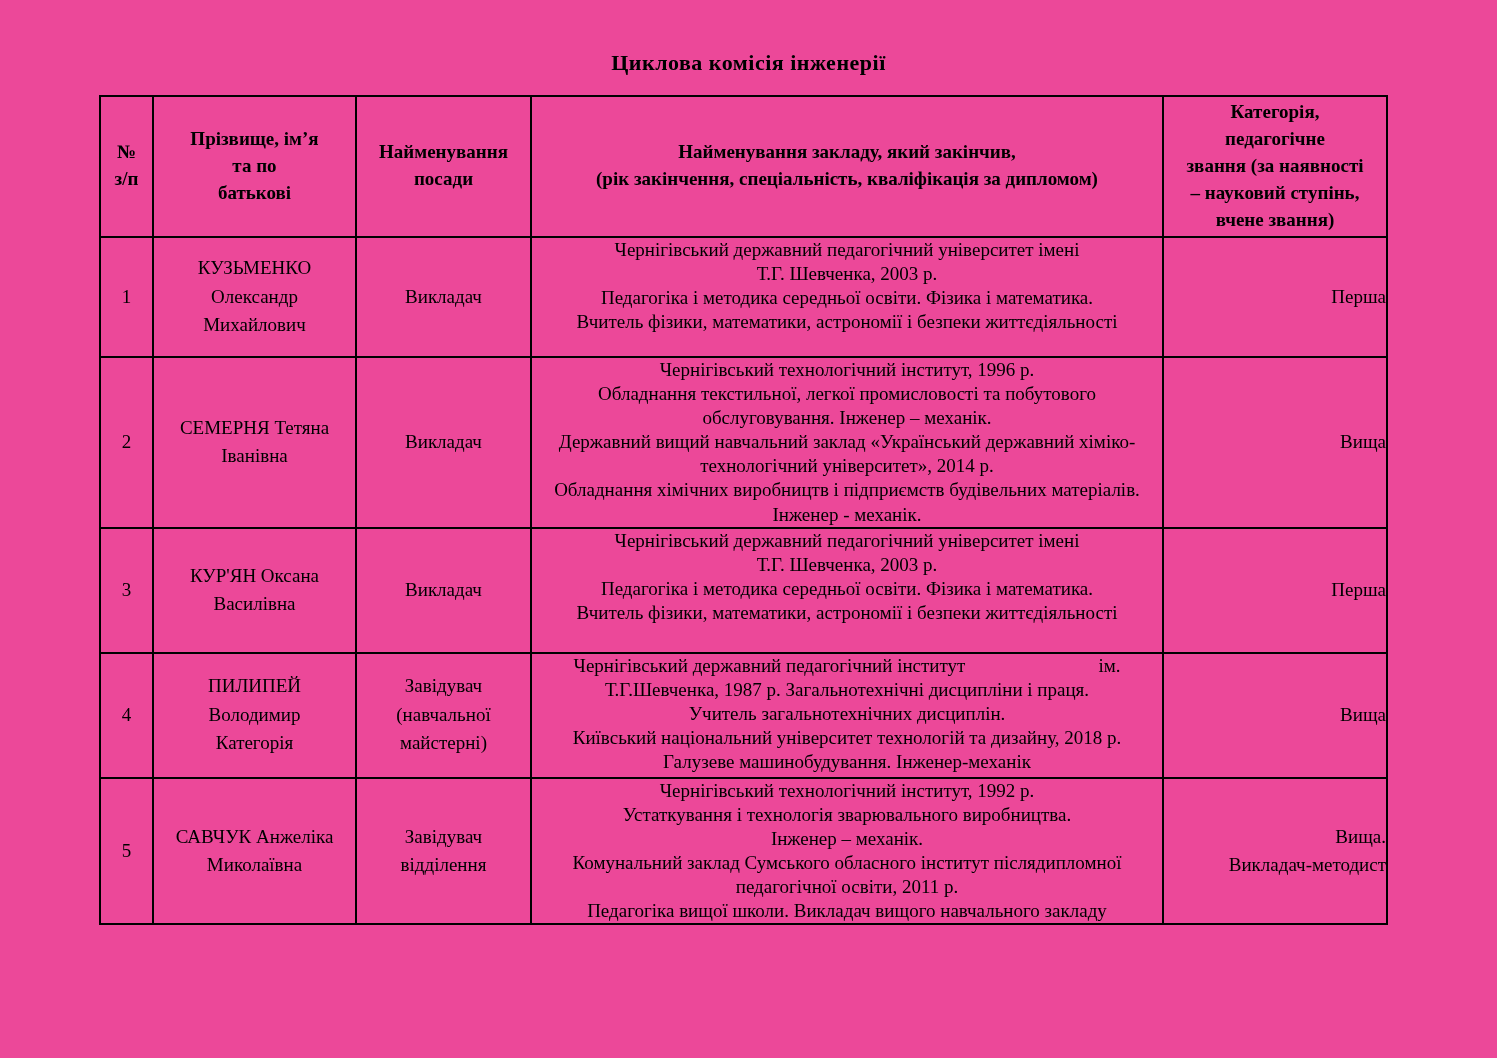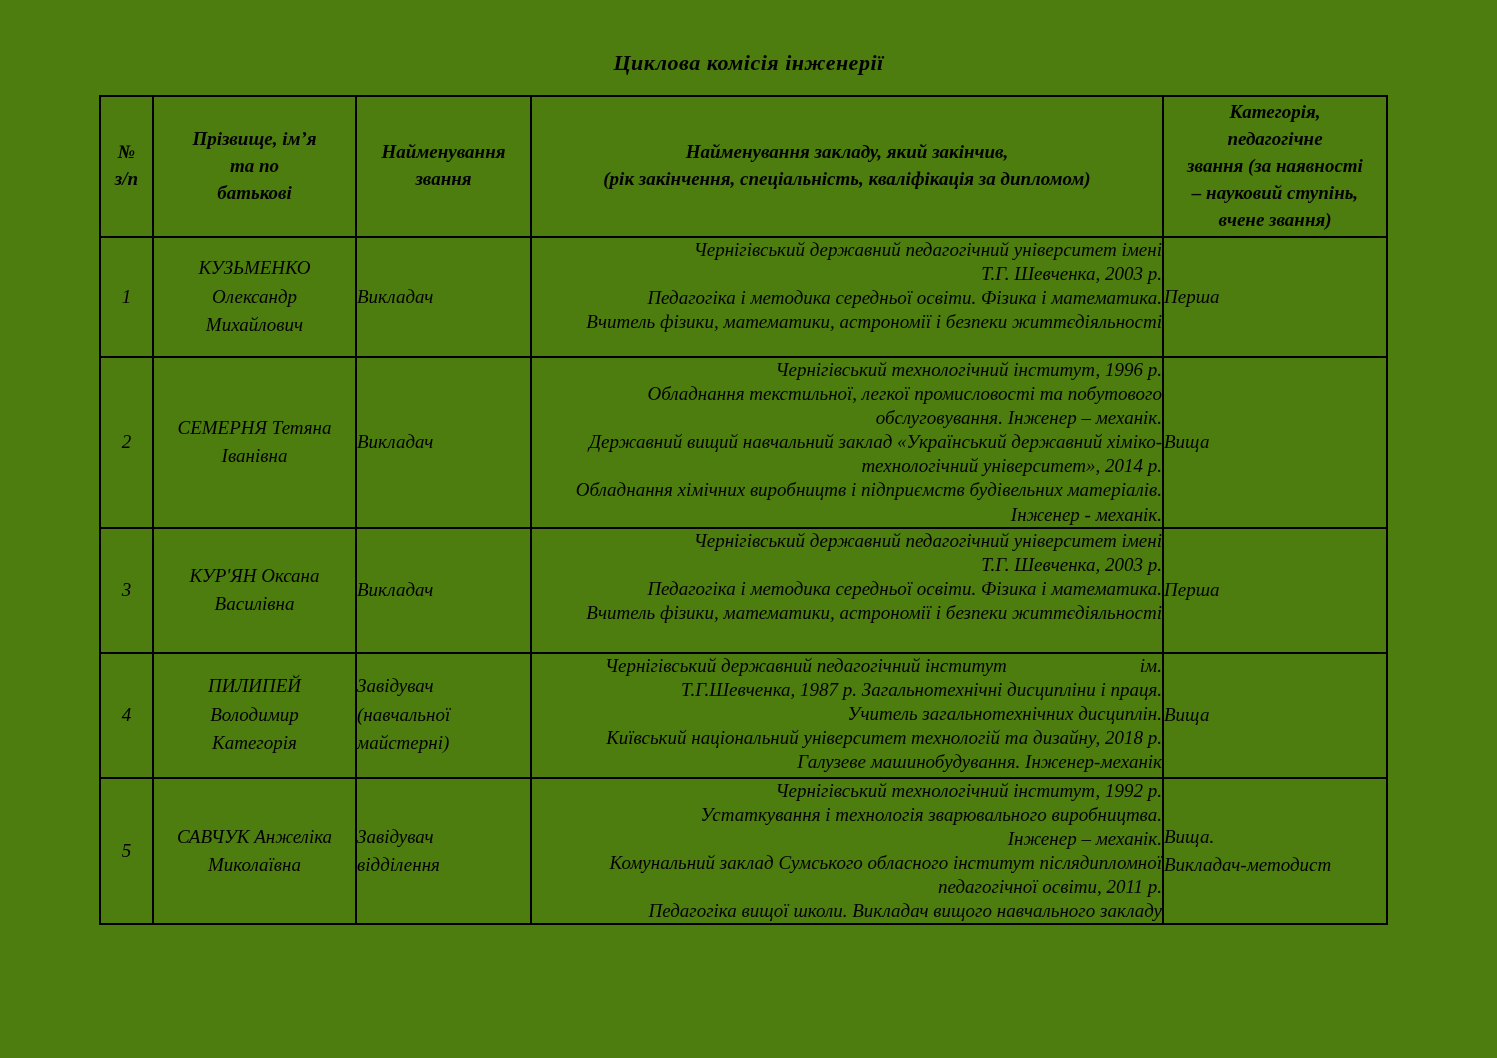--- a/index.html
+++ b/index.html
@@ -9,23 +9,22 @@
     width: 1497px;
     height: 1058px;
     font-family: "Liberation Serif", "DejaVu Serif", serif;
     color: #000000;
     position: relative;
   }
   .page {
     position: relative;
     width: 1497px;
     height: 1058px;
-    background: #4d7c0f;
+    background: #ec4899;
     overflow: hidden;
-    font-style: italic;
   }
   .doc-title {
     position: absolute;
     top: 50px;
     left: 0;
     right: 0;
     text-align: center;
     font-size: 22px;
     font-weight: bold;
     letter-spacing: 0.5px;
@@ -71,33 +70,33 @@
     vertical-align: middle;
   }
   td.cell-name {
     text-align: center;
     vertical-align: middle;
     padding-left: 11px;
     padding-right: 6px;
     line-height: 1.5;
   }
   td.cell-position {
-    text-align: left;
+    text-align: center;
     vertical-align: middle;
     line-height: 1.5;
     padding: 2px 6px;
   }
   td.cell-education {
-    text-align: right;
+    text-align: center;
     vertical-align: top;
     line-height: 1.27;
     padding: 5px 6px 2px 6px;
   }
   td.cell-category {
-    text-align: left;
+    text-align: right;
     vertical-align: middle;
     line-height: 1.5;
     padding: 2px 6px;
   }
 </style>
 </head>
 <body>
 
 <div class="page">
 
@@ -112,21 +111,21 @@
       <col class="c-cat">
     </colgroup>
     <tbody>
       <tr class="hdr">
         <th>№
 з/п</th>
         <th>Прізвище, ім’я
 та по
 батькові</th>
         <th>Найменування
-звання</th>
+посади</th>
         <th>Найменування закладу, який закінчив,
 (рік закінчення, спеціальність, кваліфікація за дипломом)</th>
         <th>Категорія,
 педагогічне
 звання (за наявності
 – науковий ступінь,
 вчене звання)</th>
       </tr>
 
       <tr class="row-0">

